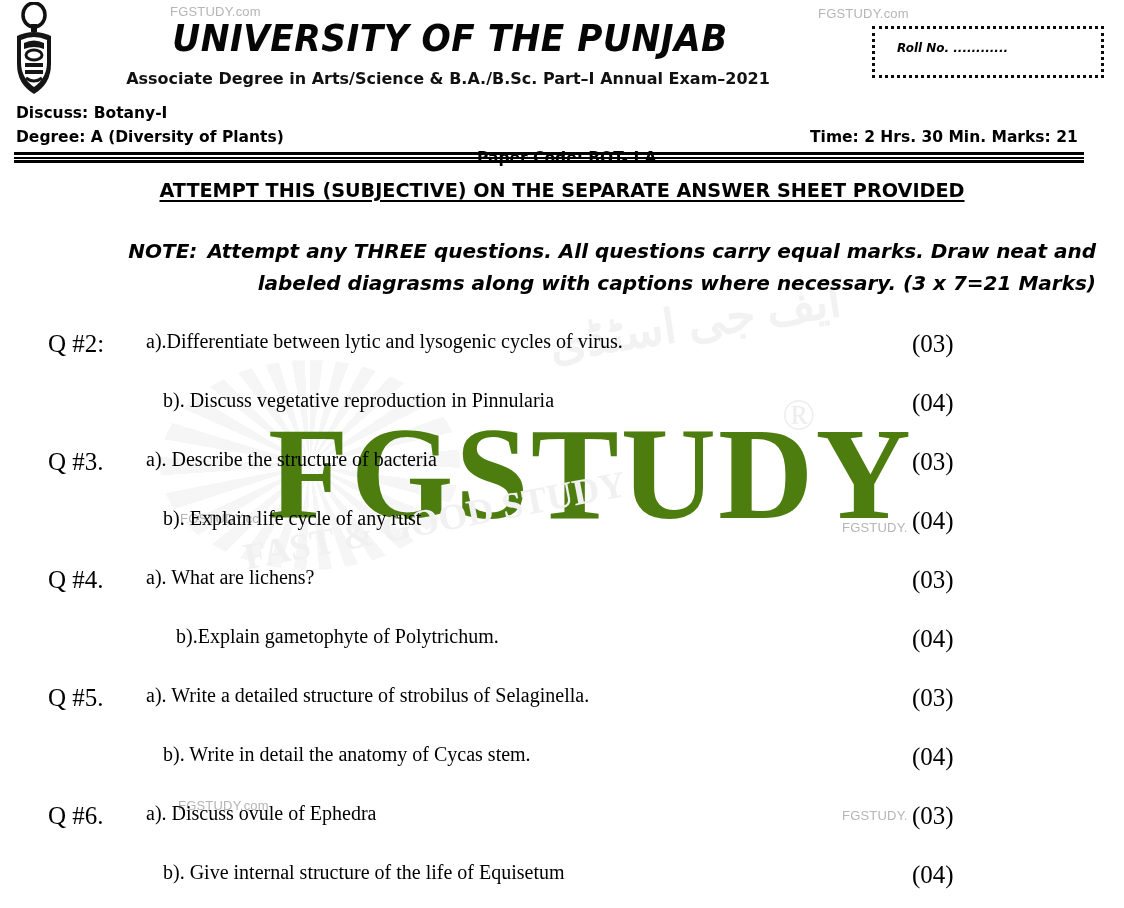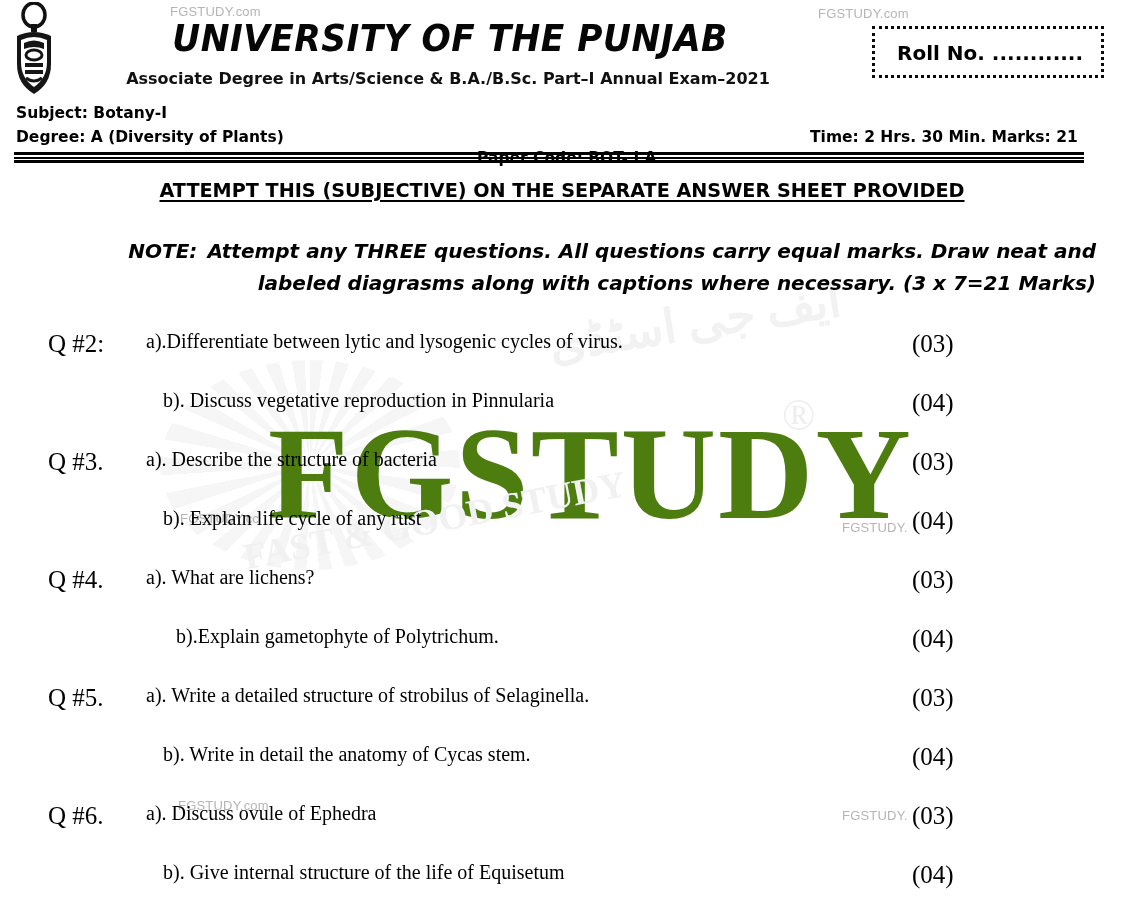--- a/index.html
+++ b/index.html
@@ -145,22 +145,23 @@
     width: 232px;
     height: 52px;
     border: 3px dotted #0a0a0a;
     box-sizing: border-box;
   }
   .rollbox-label {
     position: absolute;
     left: 22px;
     top: 12px;
     font-family: "DejaVu Sans", "Liberation Sans", sans-serif;
-    font-size: 20px;
-    font-weight: 700;
+    font-size: 12px;
+    font-weight: 700;
+    font-style: italic;
     white-space: nowrap;
   }
 
   .meta-subject {
     position: absolute;
     left: 16px;
     top: 104px;
     font-family: "DejaVu Sans", "Liberation Sans", sans-serif;
     font-size: 15.5px;
     font-weight: 700;
@@ -316,21 +317,21 @@
       <path d="M18 76 Q26 82 34 76" fill="none" stroke="#151515" stroke-width="3"></path>
     </svg>
 
     <div class="uni-title">UNIVERSITY OF THE PUNJAB</div>
     <div class="degree-line">Associate Degree in Arts/Science &amp; B.A./B.Sc. Part–I Annual Exam–2021</div>
 
     <div class="rollbox">
       <div class="rollbox-label">Roll No. ............</div>
     </div>
 
-    <div class="meta-subject">Subject: Botany-I</div>
+    <div class="meta-subject">Discuss: Botany-I</div>
     <div class="meta-paper">Degree: A (Diversity of Plants)</div>
     <div class="meta-code">Paper Code: BOT- I A</div>
     <div class="meta-time">Time: 2 Hrs. 30 Min.  Marks: 21</div>
 
     <div class="rule"></div>
 
     <div class="attempt-line">ATTEMPT THIS (SUBJECTIVE) ON THE SEPARATE ANSWER SHEET PROVIDED</div>
 
     <div class="note">
       <span class="note-label">NOTE:</span><span>Attempt any THREE questions. All questions carry equal marks. Draw neat and</span>

